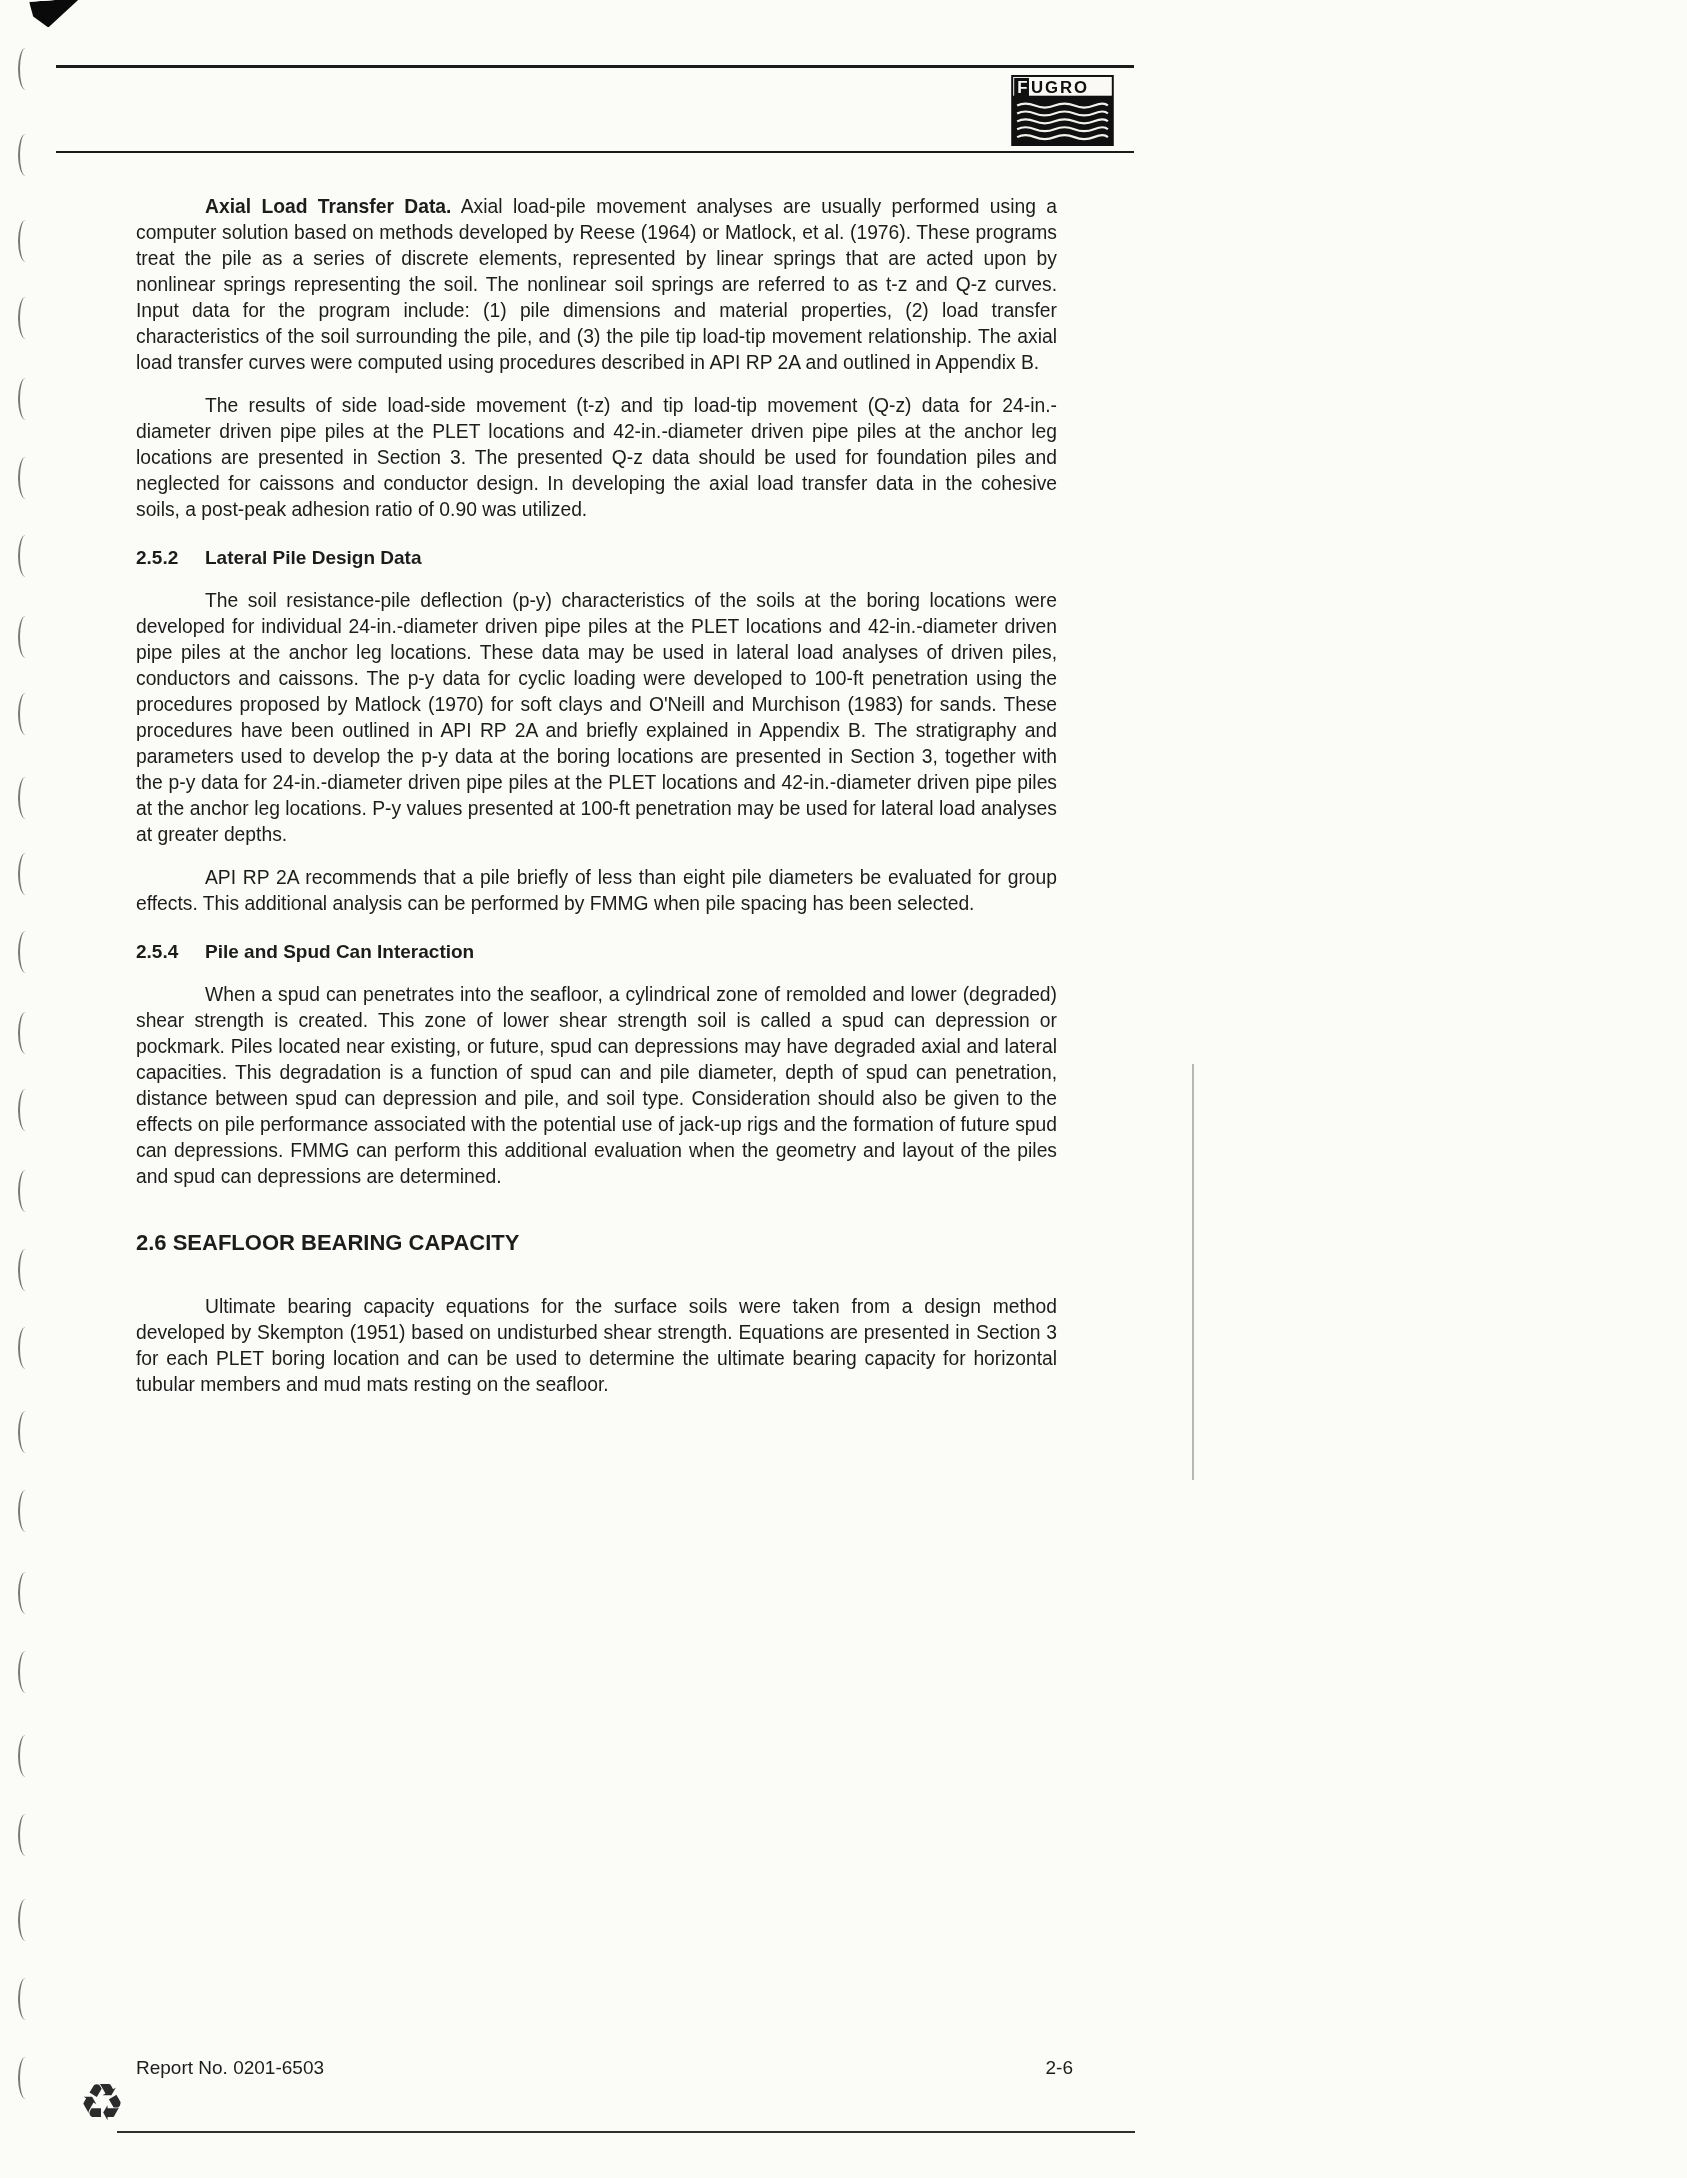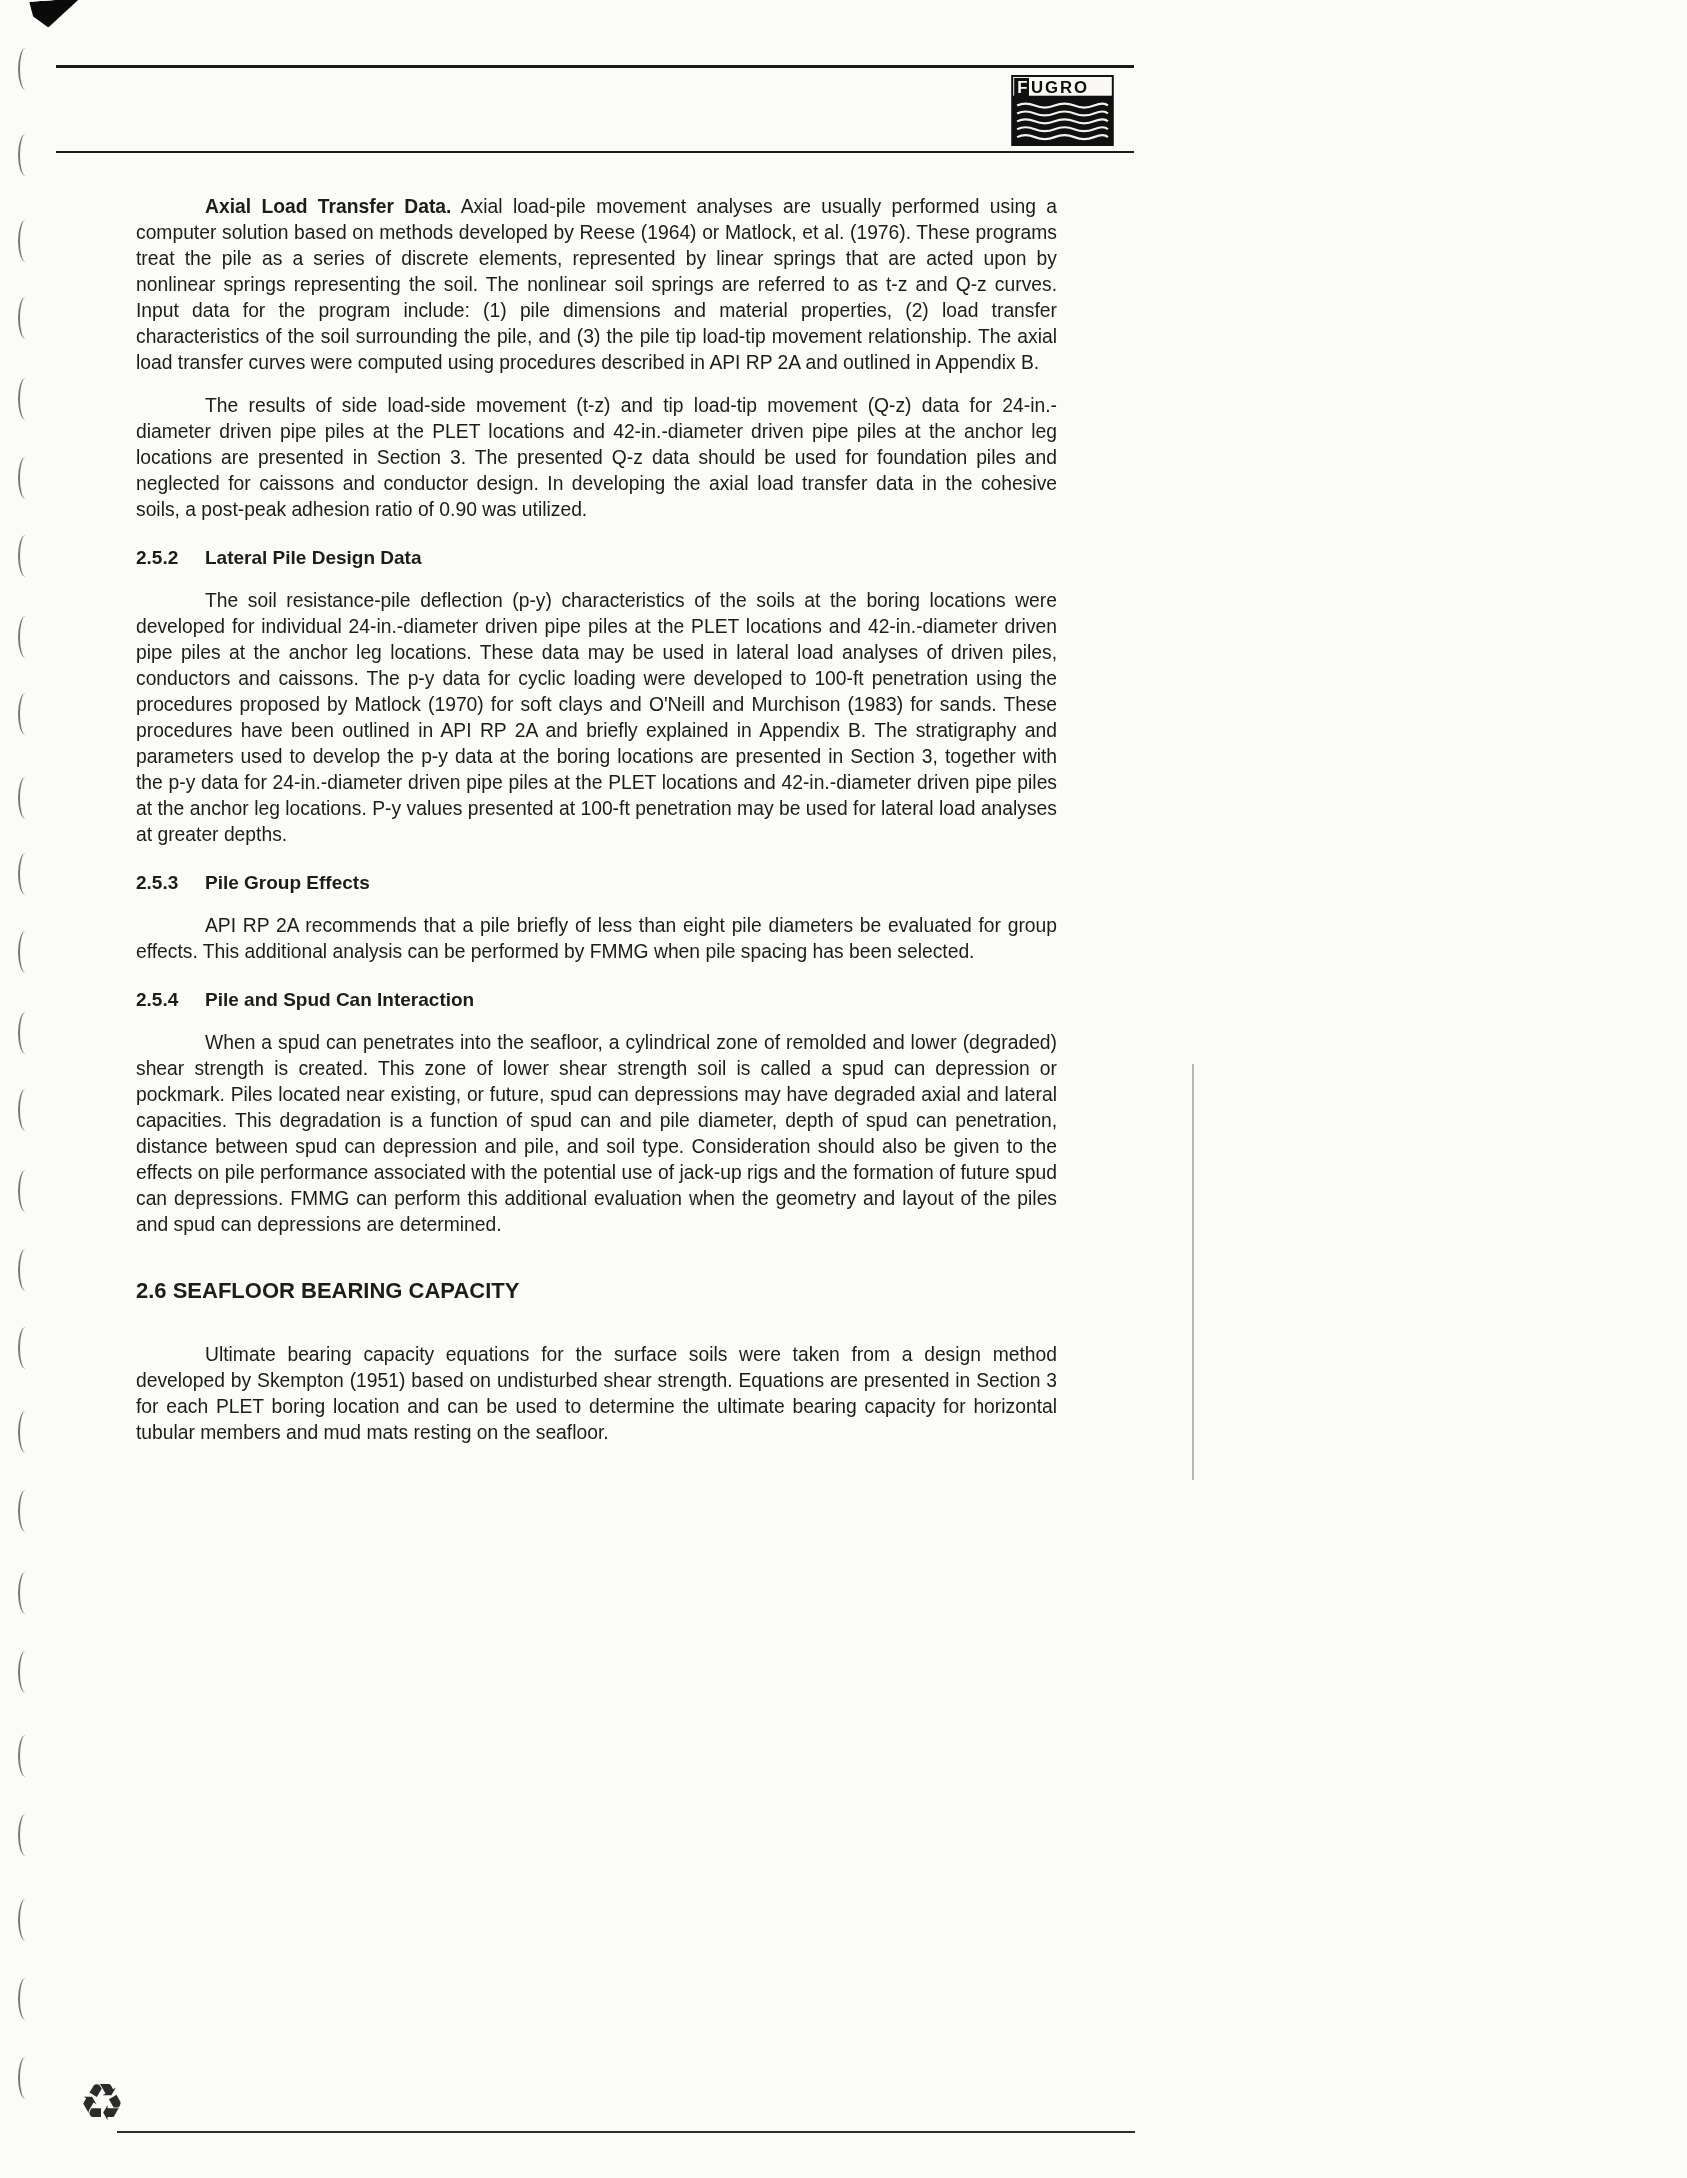--- a/index.html
+++ b/index.html
@@ -128,38 +128,38 @@
 
     <p class="para">The results of side load-side movement (t-z) and tip load-tip movement (Q-z) data for 24-in.-diameter driven pipe piles at the PLET locations and 42-in.-diameter driven pipe piles at the anchor leg locations are presented in Section 3.  The presented Q-z data should be used for foundation piles and neglected for caissons and conductor design.  In developing the axial load transfer data in the cohesive soils, a post-peak adhesion ratio of 0.90 was utilized.</p>
 
     <h2 class="sec-heading">
       <span class="sec-num">2.5.2</span>
       <span class="sec-title">Lateral Pile Design Data</span>
     </h2>
 
     <p class="para">The soil resistance-pile deflection (p-y) characteristics of the soils at the boring locations were developed for individual 24-in.-diameter driven pipe piles at the PLET locations and 42-in.-diameter driven pipe piles at the anchor leg locations.  These data may be used in lateral load analyses of driven piles, conductors and caissons.  The p-y data for cyclic loading were developed to 100-ft penetration using the procedures proposed by Matlock (1970) for soft clays and O'Neill and Murchison (1983) for sands.  These procedures have been outlined in API RP 2A and briefly explained in Appendix B.  The stratigraphy and parameters used to develop the p-y data at the boring locations are presented in Section 3, together with the p-y data for 24-in.-diameter driven pipe piles at the PLET locations and 42-in.-diameter driven pipe piles at the anchor leg locations.  P-y values presented at 100-ft penetration may be used for lateral load analyses at greater depths.</p>
 
-    <h2 class="sec-heading">
-      <span class="sec-num">2.5.3</span>
-      <span class="sec-title">Pile Group Effects</span>
-    </h2>
 
     <p class="para">API RP 2A recommends that a pile briefly of less than eight pile diameters be evaluated for group effects.  This additional analysis can be performed by FMMG when pile spacing has been selected.</p>
 
     <h2 class="sec-heading">
       <span class="sec-num">2.5.4</span>
       <span class="sec-title">Pile and Spud Can Interaction</span>
     </h2>
 
     <p class="para">When a spud can penetrates into the seafloor, a cylindrical zone of remolded and lower (degraded) shear strength is created.  This zone of lower shear strength soil is called a spud can depression or pockmark.  Piles located near existing, or future, spud can depressions may have degraded axial and lateral capacities.  This degradation is a function of spud can and pile diameter, depth of spud can penetration, distance between spud can depression and pile, and soil type.  Consideration should also be given to the effects on pile performance associated with the potential use of jack-up rigs and the formation of future spud can depressions.  FMMG can perform this additional evaluation when the geometry and layout of the piles and spud can depressions are determined.</p>
 
     <h2 class="center-heading">2.6 SEAFLOOR BEARING CAPACITY</h2>
 
 
     <p class="para">Ultimate bearing capacity equations for the surface soils were taken from a design method developed by Skempton (1951) based on undisturbed shear strength.  Equations are presented in Section 3 for each PLET boring location and can be used to determine the ultimate bearing capacity for horizontal tubular members and mud mats resting on the seafloor.</p>
 
   </div>
 
   <span class="recycle">♻</span>
+  <div class="footer">
+    <span>Report No. 0201-6503</span>
+    <span>2-6</span>
+  </div>
   <div class="footer-rule"></div>
 
 </div>
 
 
 </body></html>

